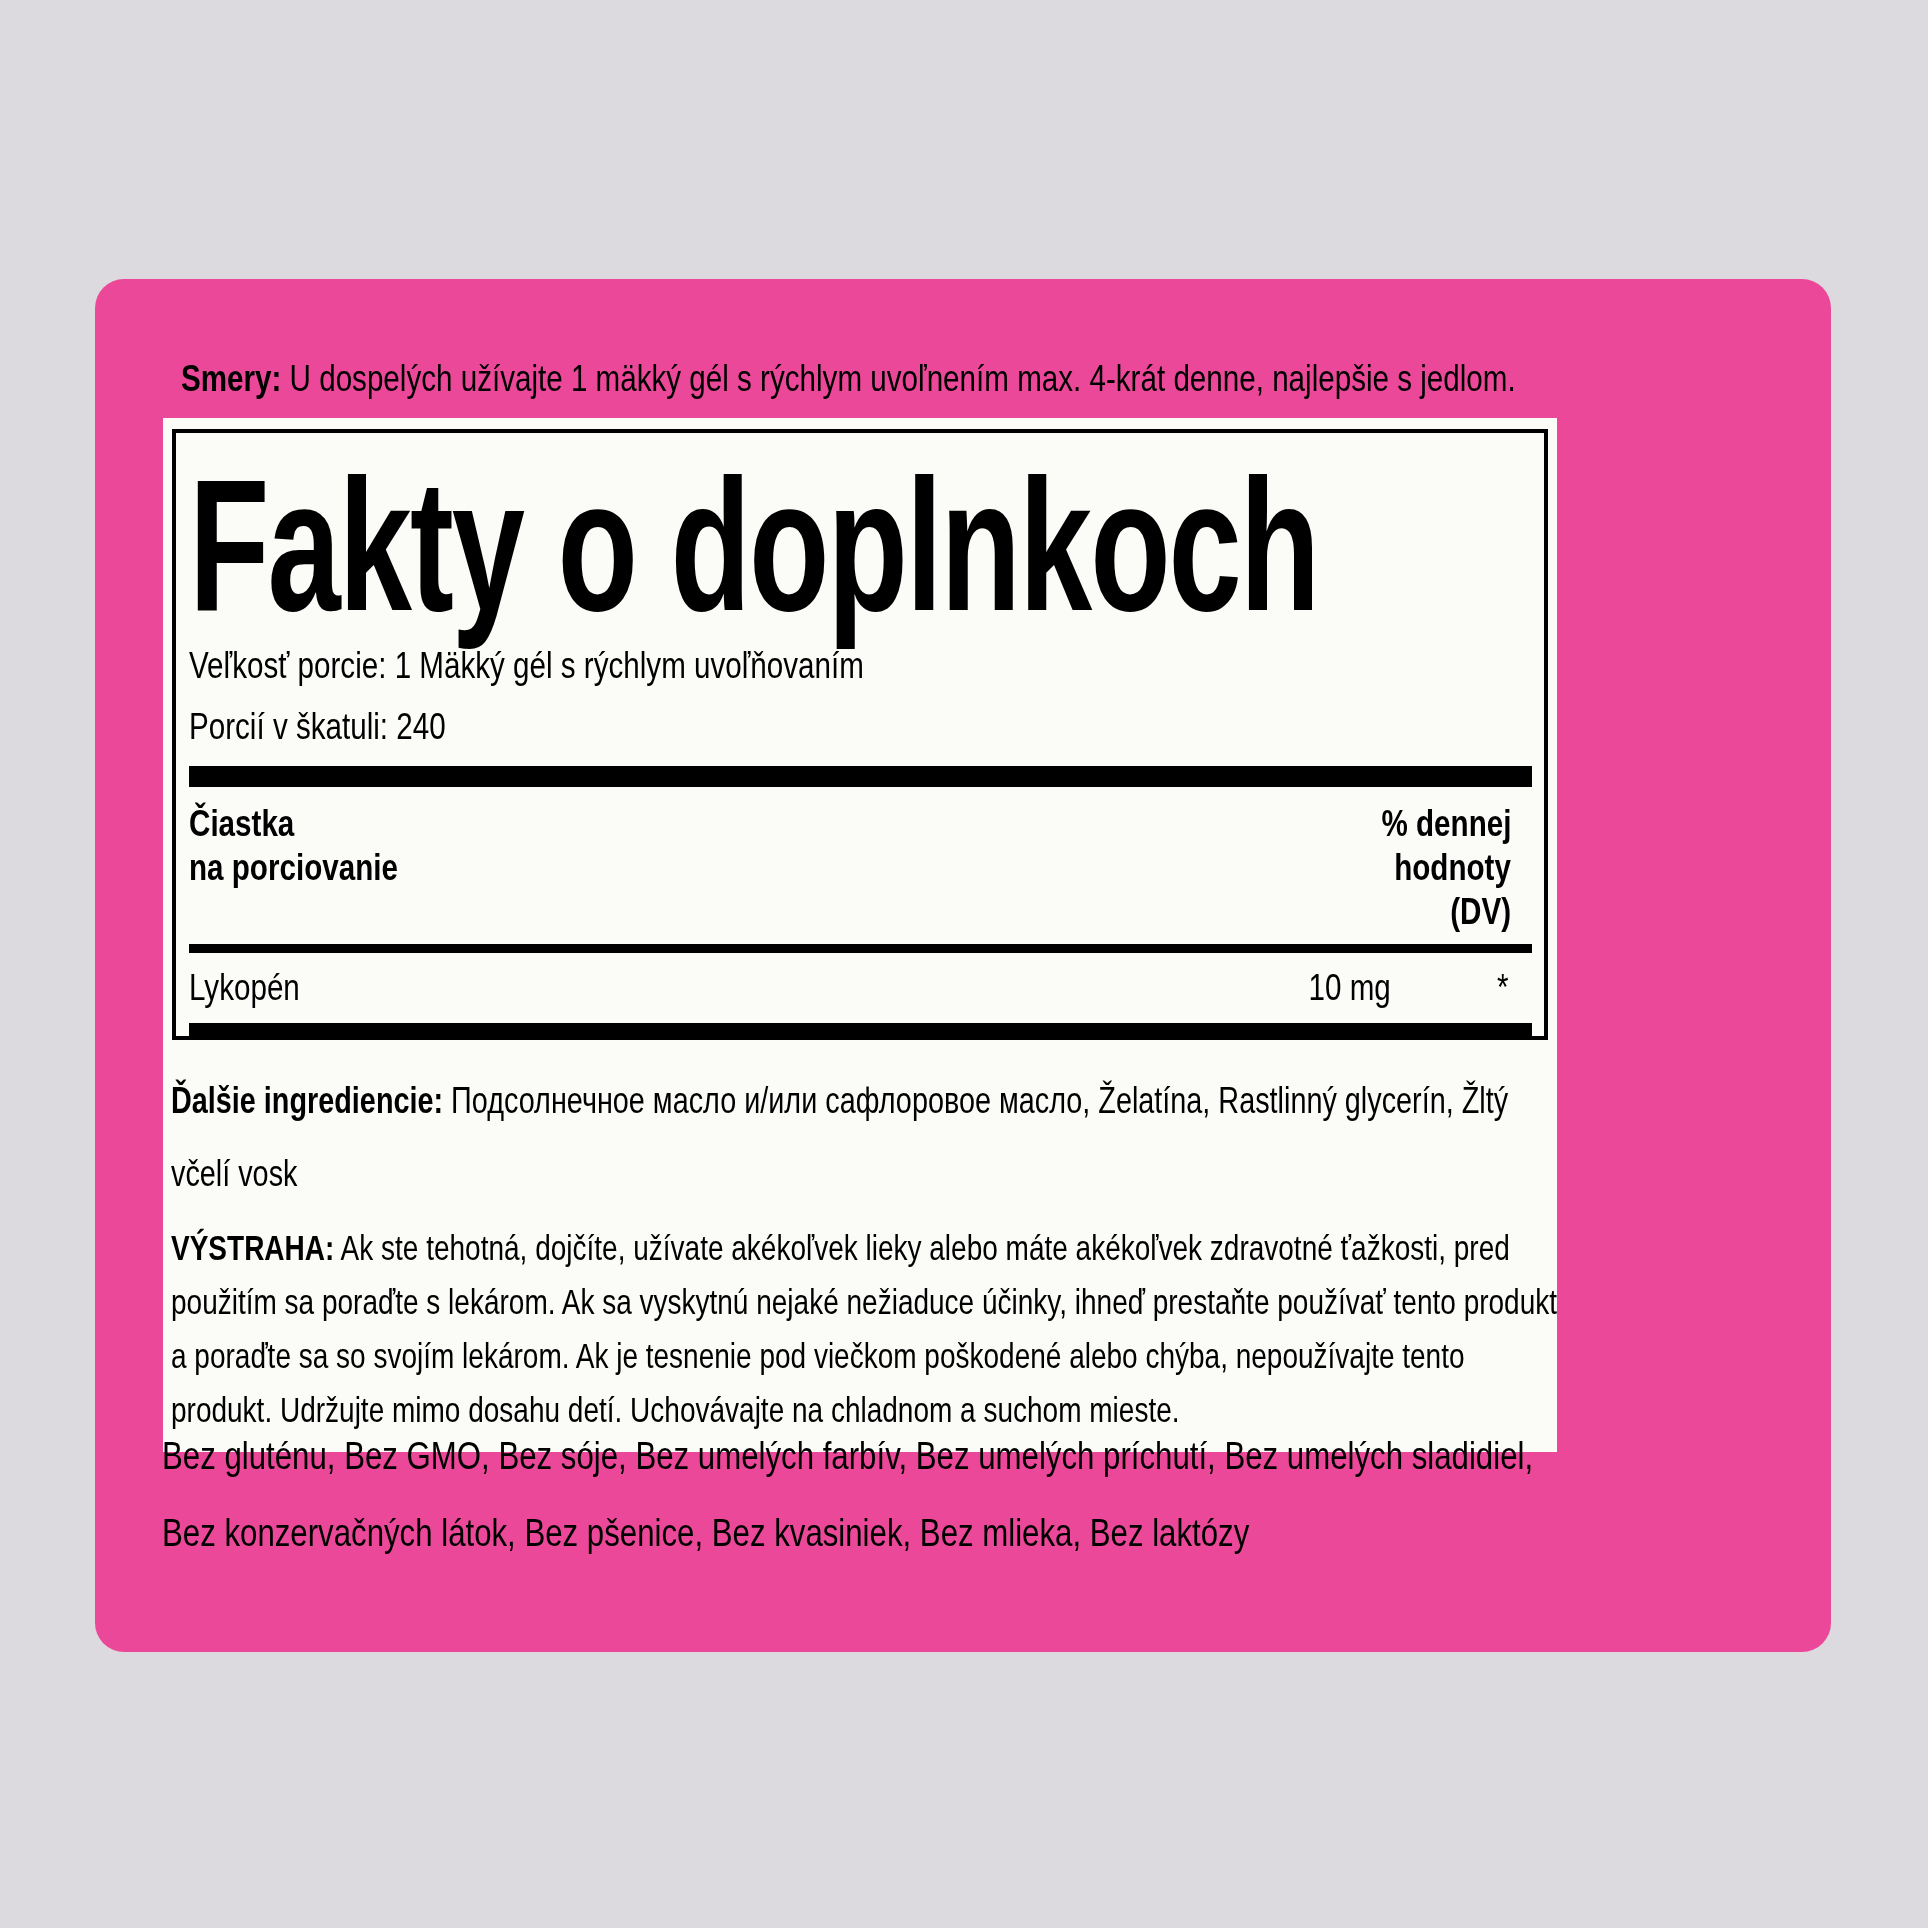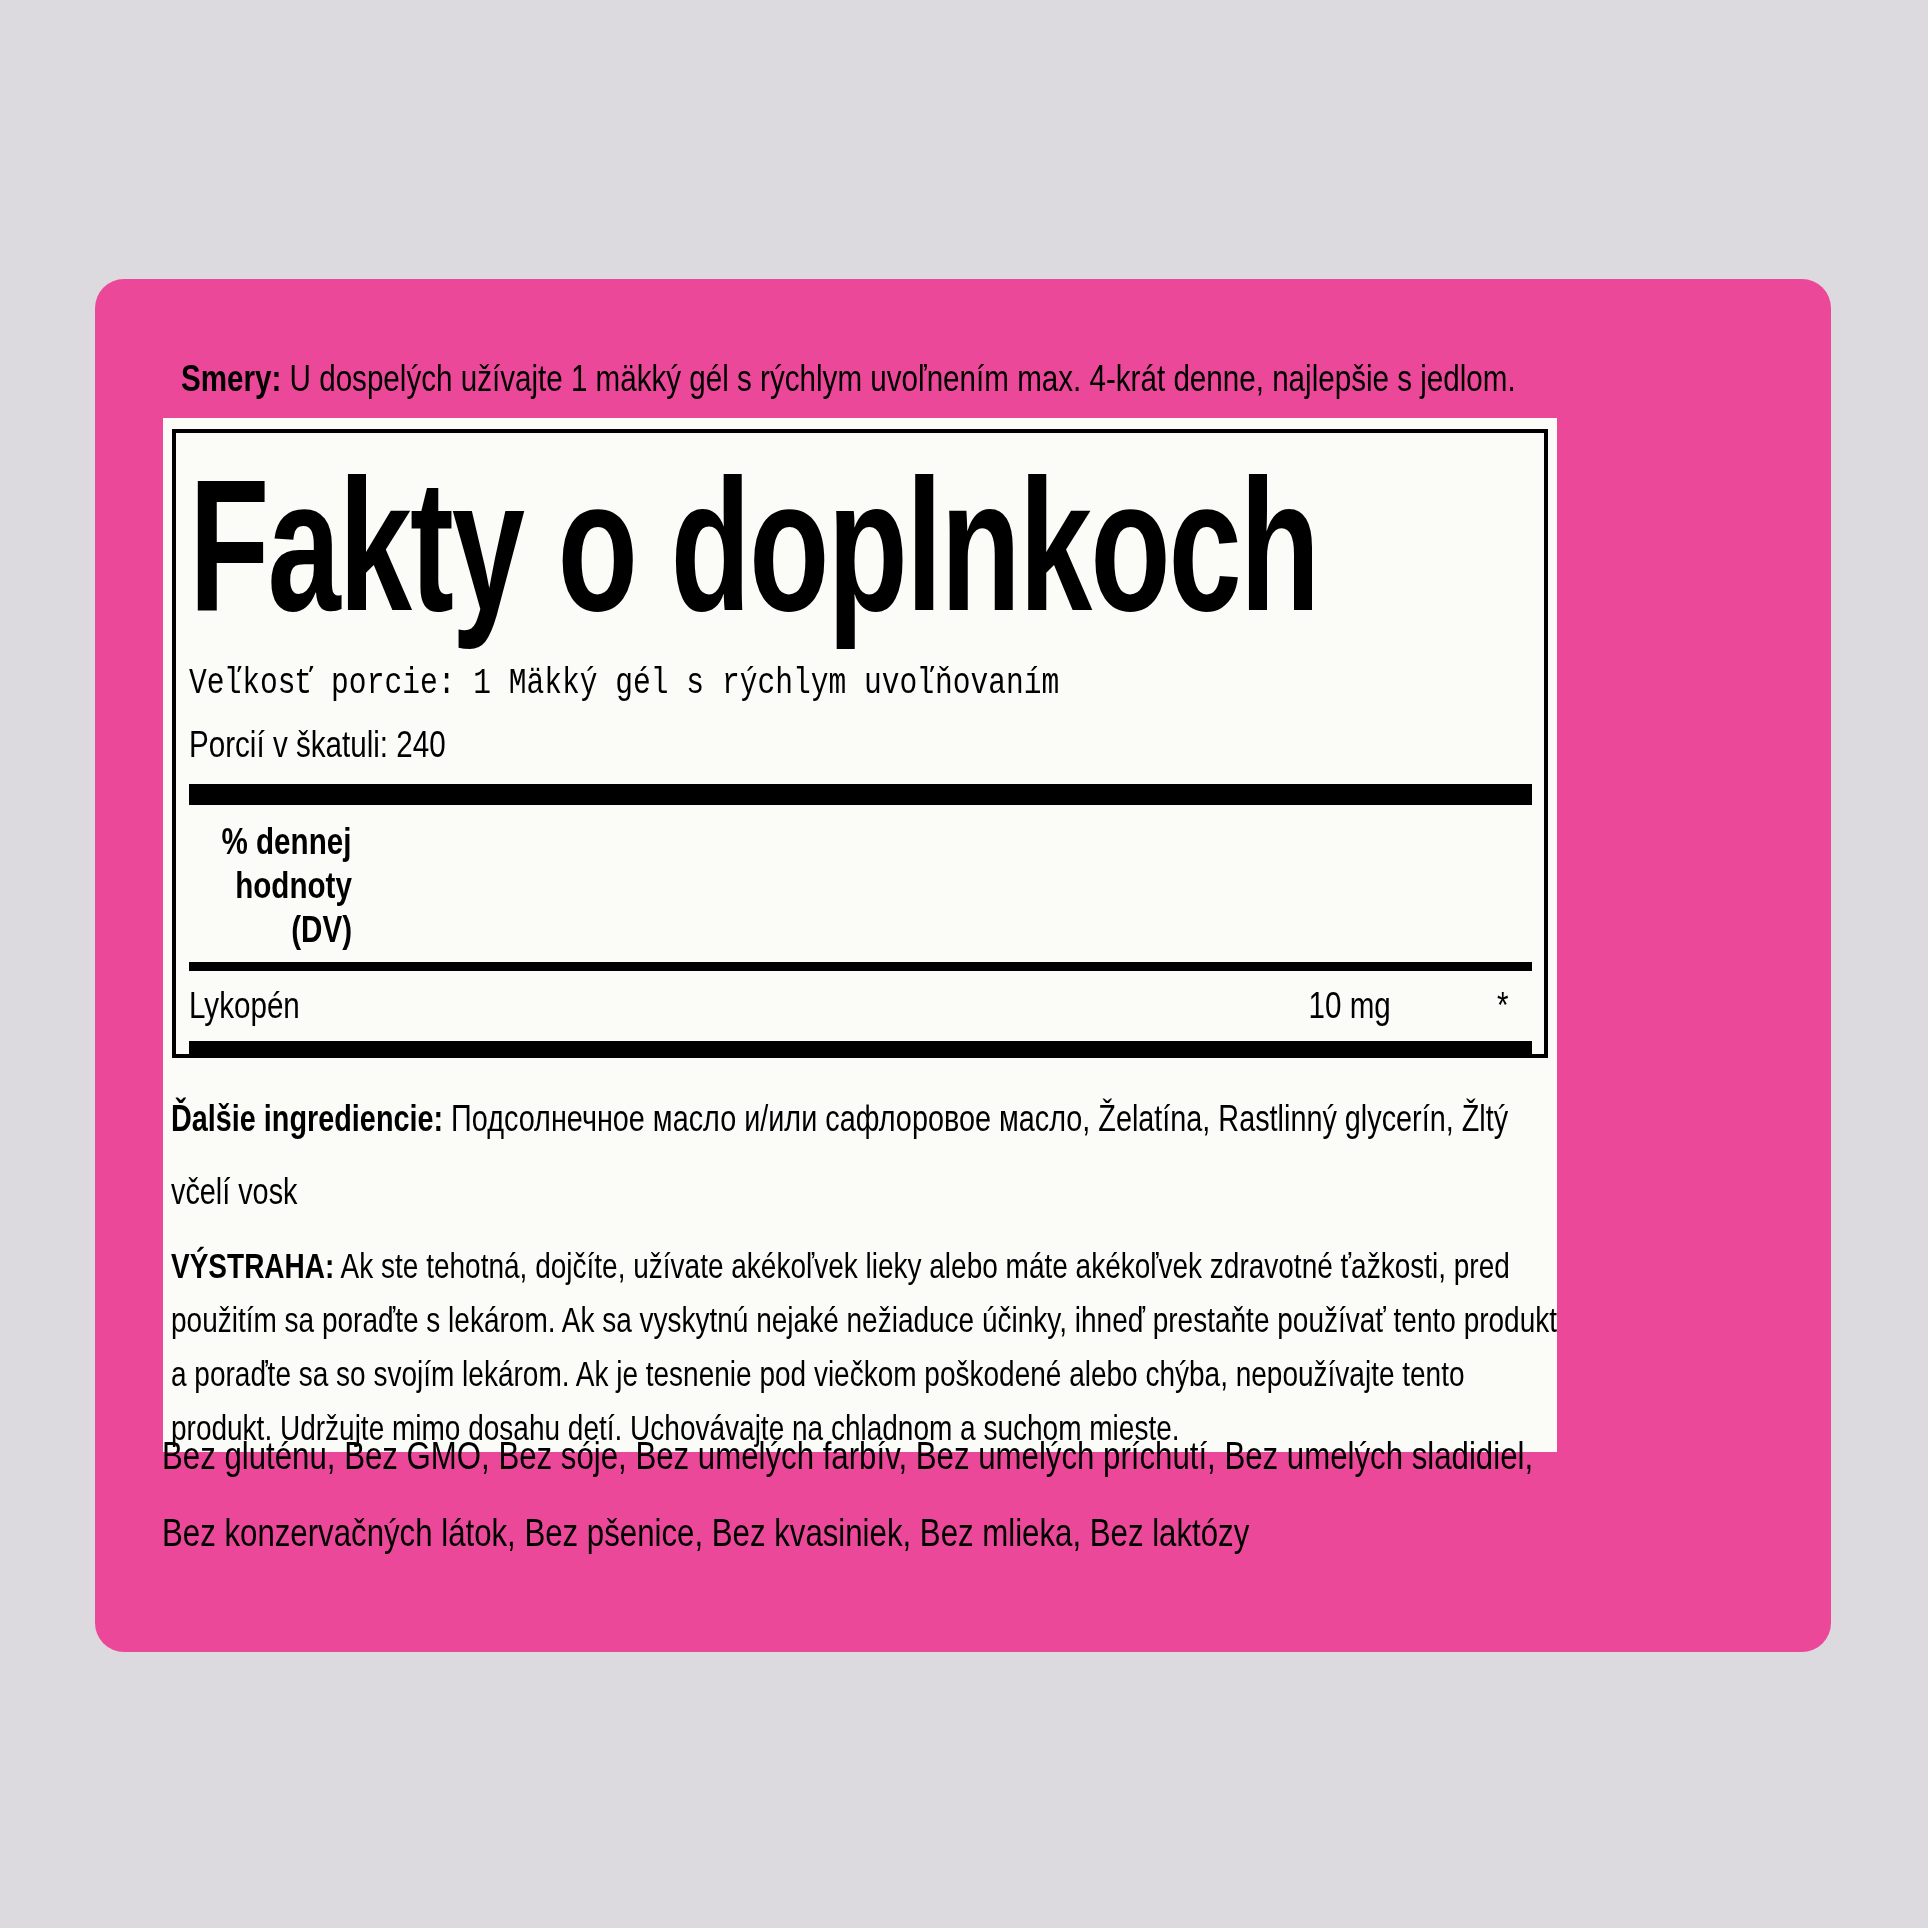--- a/index.html
+++ b/index.html
@@ -38,21 +38,21 @@
     border:4.7px solid #000;
     padding:19px 11.3px 0 13px;
   }
   .facts-title {
     font-size:188px; font-weight:bold; line-height:171px;
     letter-spacing:-2.8px;
     margin-top:7.5px;
   }
   .facts-title .cx { transform:scaleX(0.70); }
   .meta-line { font-size:37px; line-height:45px; }
-  .serving-size { margin-top:30px;font-family:Liberation Mono, monospace; }
+  .serving-size { margin-top:12px; }
   .servings { margin-top:16px; }
 
   .bar { background:#000; }
   .bar-thick { height:21.7px; margin-top:17px; }
   .bar-mid   { height:9.4px; }
   .bar-row   { height:12.2px; }
 
   .header-row {
     display:flex; justify-content:space-between; align-items:flex-start;
     font-weight:bold; font-size:37px; line-height:44px;
@@ -101,20 +101,24 @@
         <span class="cx">Veľkosť porcie: 1 Mäkký gél s rýchlym uvoľňovaním</span>
       </div>
 
       <div class="meta-line servings">
         <span class="cx">Porcií v škatuli: 240</span>
       </div>
 
       <div class="bar bar-thick"></div>
 
       <div class="header-row">
+        <div class="amount-header">
+          <div><span class="cx">Čiastka</span></div>
+          <div><span class="cx">na porciovanie</span></div>
+        </div>
         <div class="dv-header">
           <div><span class="cx-r">% dennej</span></div>
           <div><span class="cx-r">hodnoty</span></div>
           <div><span class="cx-r">(DV)</span></div>
         </div>
       </div>
 
       <div class="bar bar-mid"></div>
 
       <div class="ing-row">

